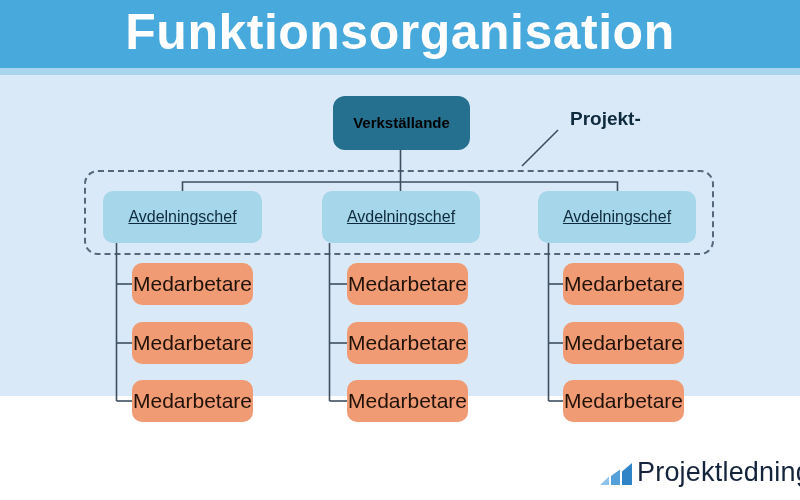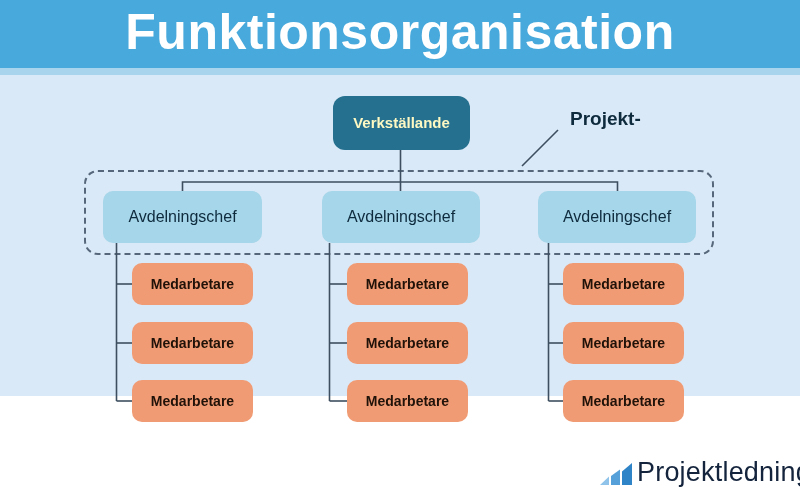--- a/index.html
+++ b/index.html
@@ -59,45 +59,46 @@
     display: flex;
     align-items: center;
     justify-content: center;
     text-align: center;
     z-index: 2;
   }
   .root-box {
     left: 333px; top: 96px;
     width: 137px; height: 54px;
     background: var(--root_box);
-    color: #fef9c3;
+    color: #000000;
     font-size: 15px;
     font-weight: bold;
     line-height: 1.25;
     border-radius: 12px;
     align-items: center;
   }
   .dept-box {
     top: 191px;
     height: 52px;
     background: var(--dept_box);
     color: var(--dark_text);
     font-size: 16px;
     font-weight: 500;
+    text-decoration: underline;
   }
   .dept-1 { left: 103px; width: 159px; }
   .dept-2 { left: 322px; width: 158px; }
   .dept-3 { left: 538px; width: 158px; }
   .emp-box {
     height: 42px;
     width: 121px;
     background: var(--employee_box);
     color: var(--employee_text);
-    font-size: 14px;
-    font-weight: 700;
+    font-size: 21px;
+    font-weight: 400;
   }
   .emp-col-1 { left: 132px; }
   .emp-col-2 { left: 347px; }
   .emp-col-3 { left: 563px; }
   .emp-row-1 { top: 263px; }
   .emp-row-2 { top: 322px; }
   .emp-row-3 { top: 380px; }
   .dashed-frame {
     position: absolute;
     left: 84px; top: 170px;

